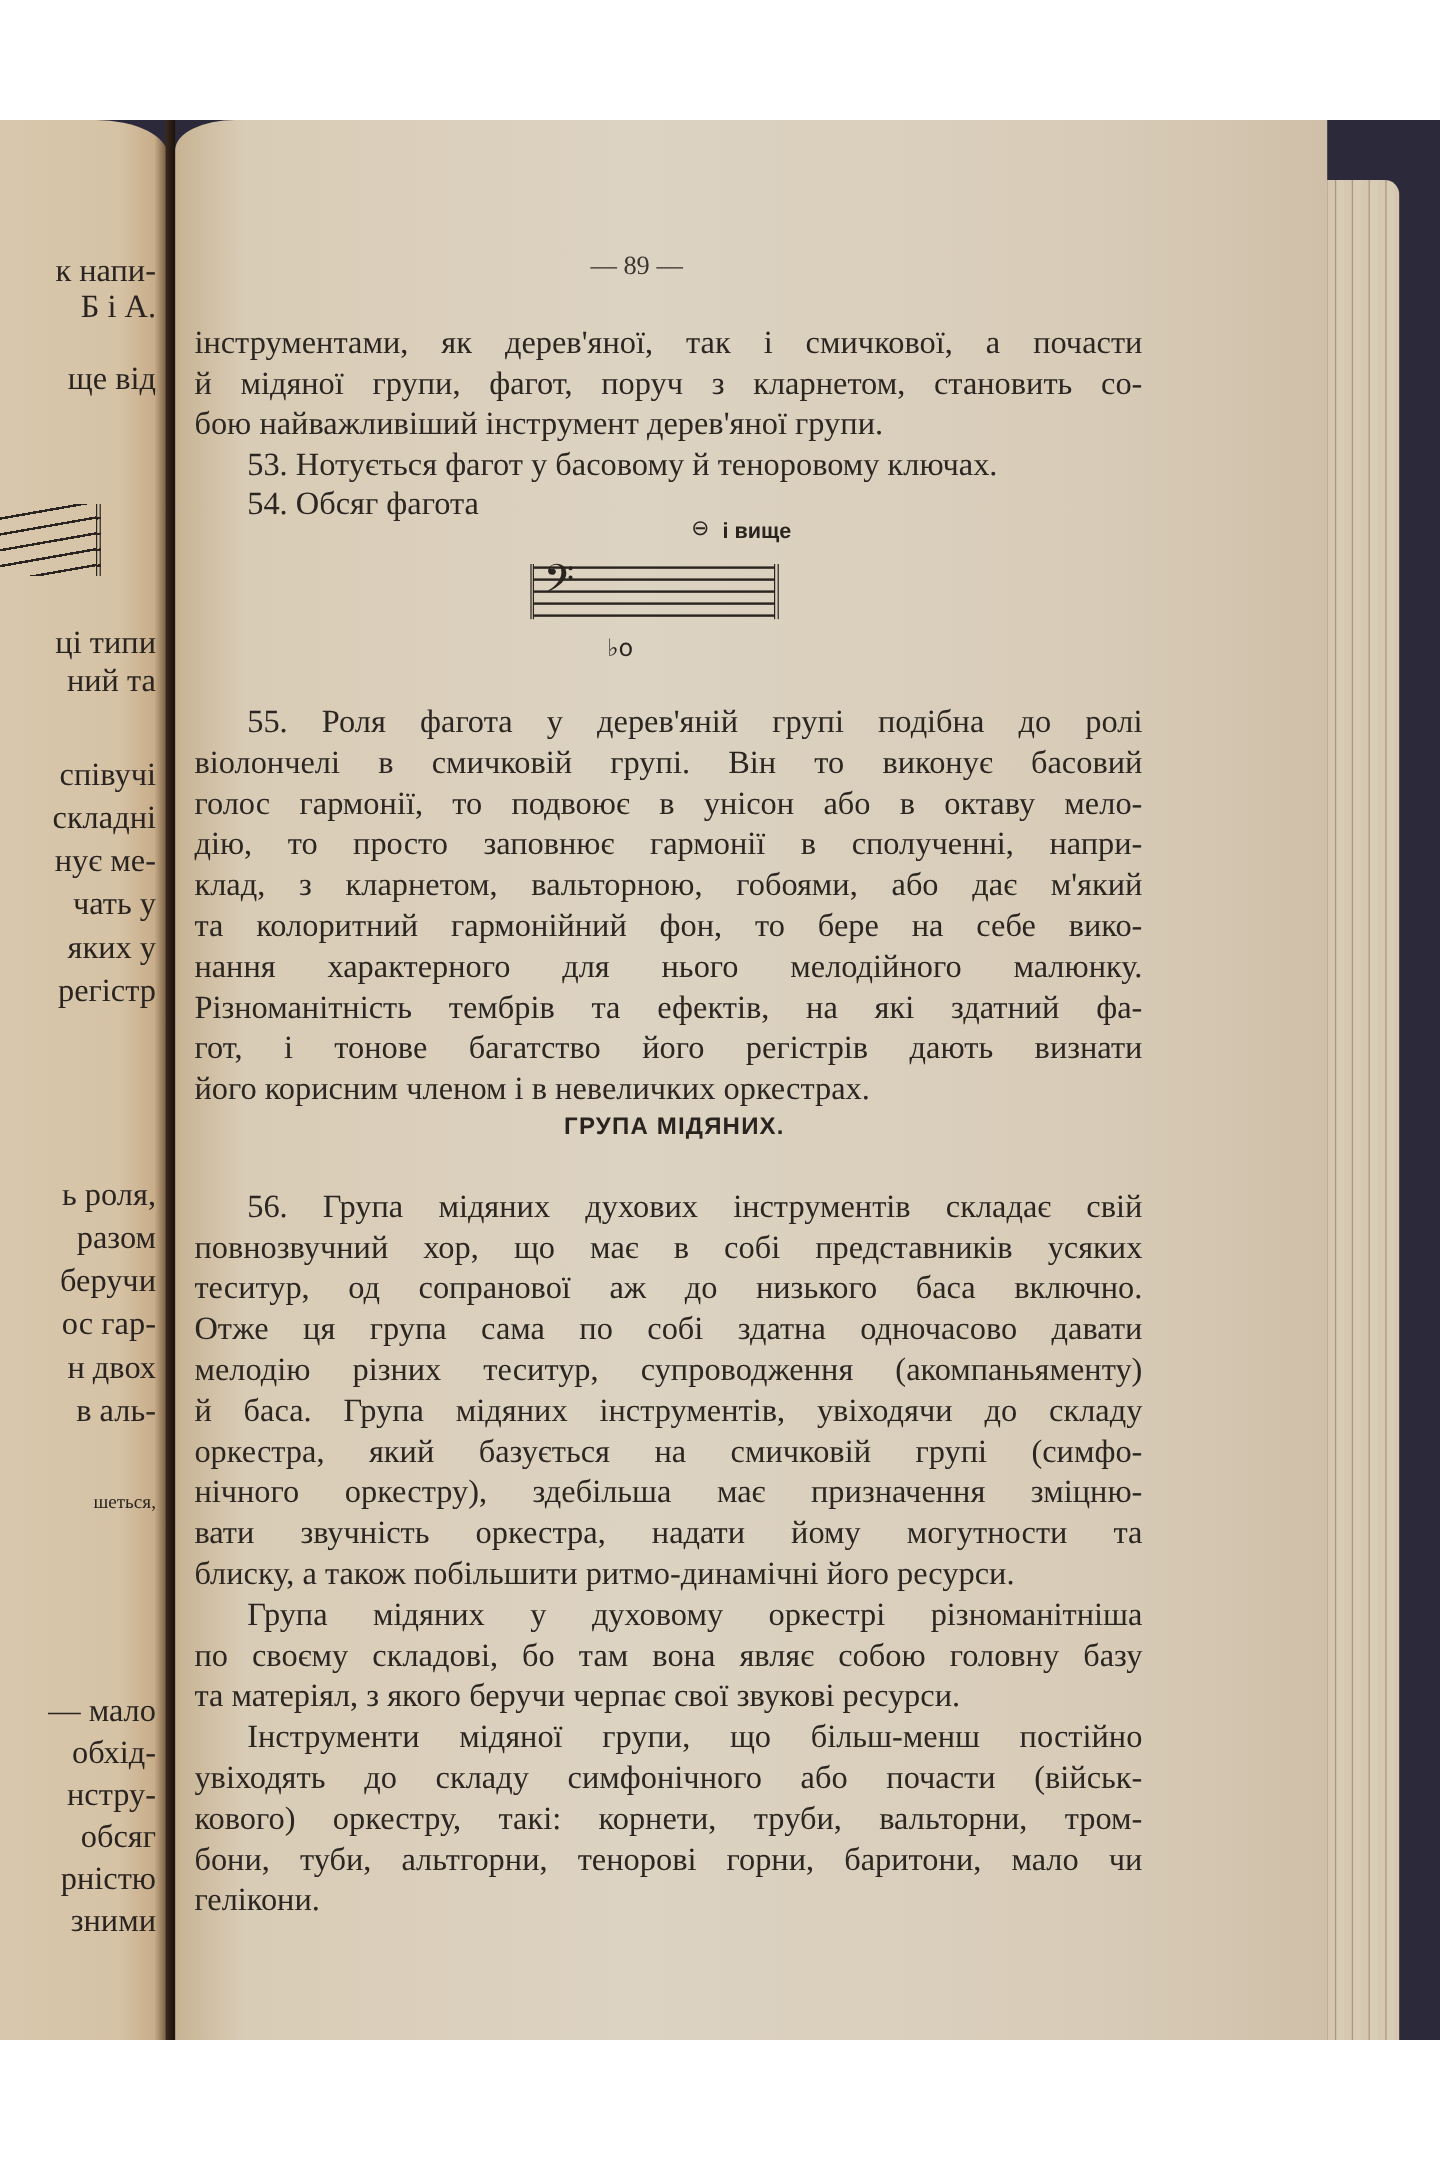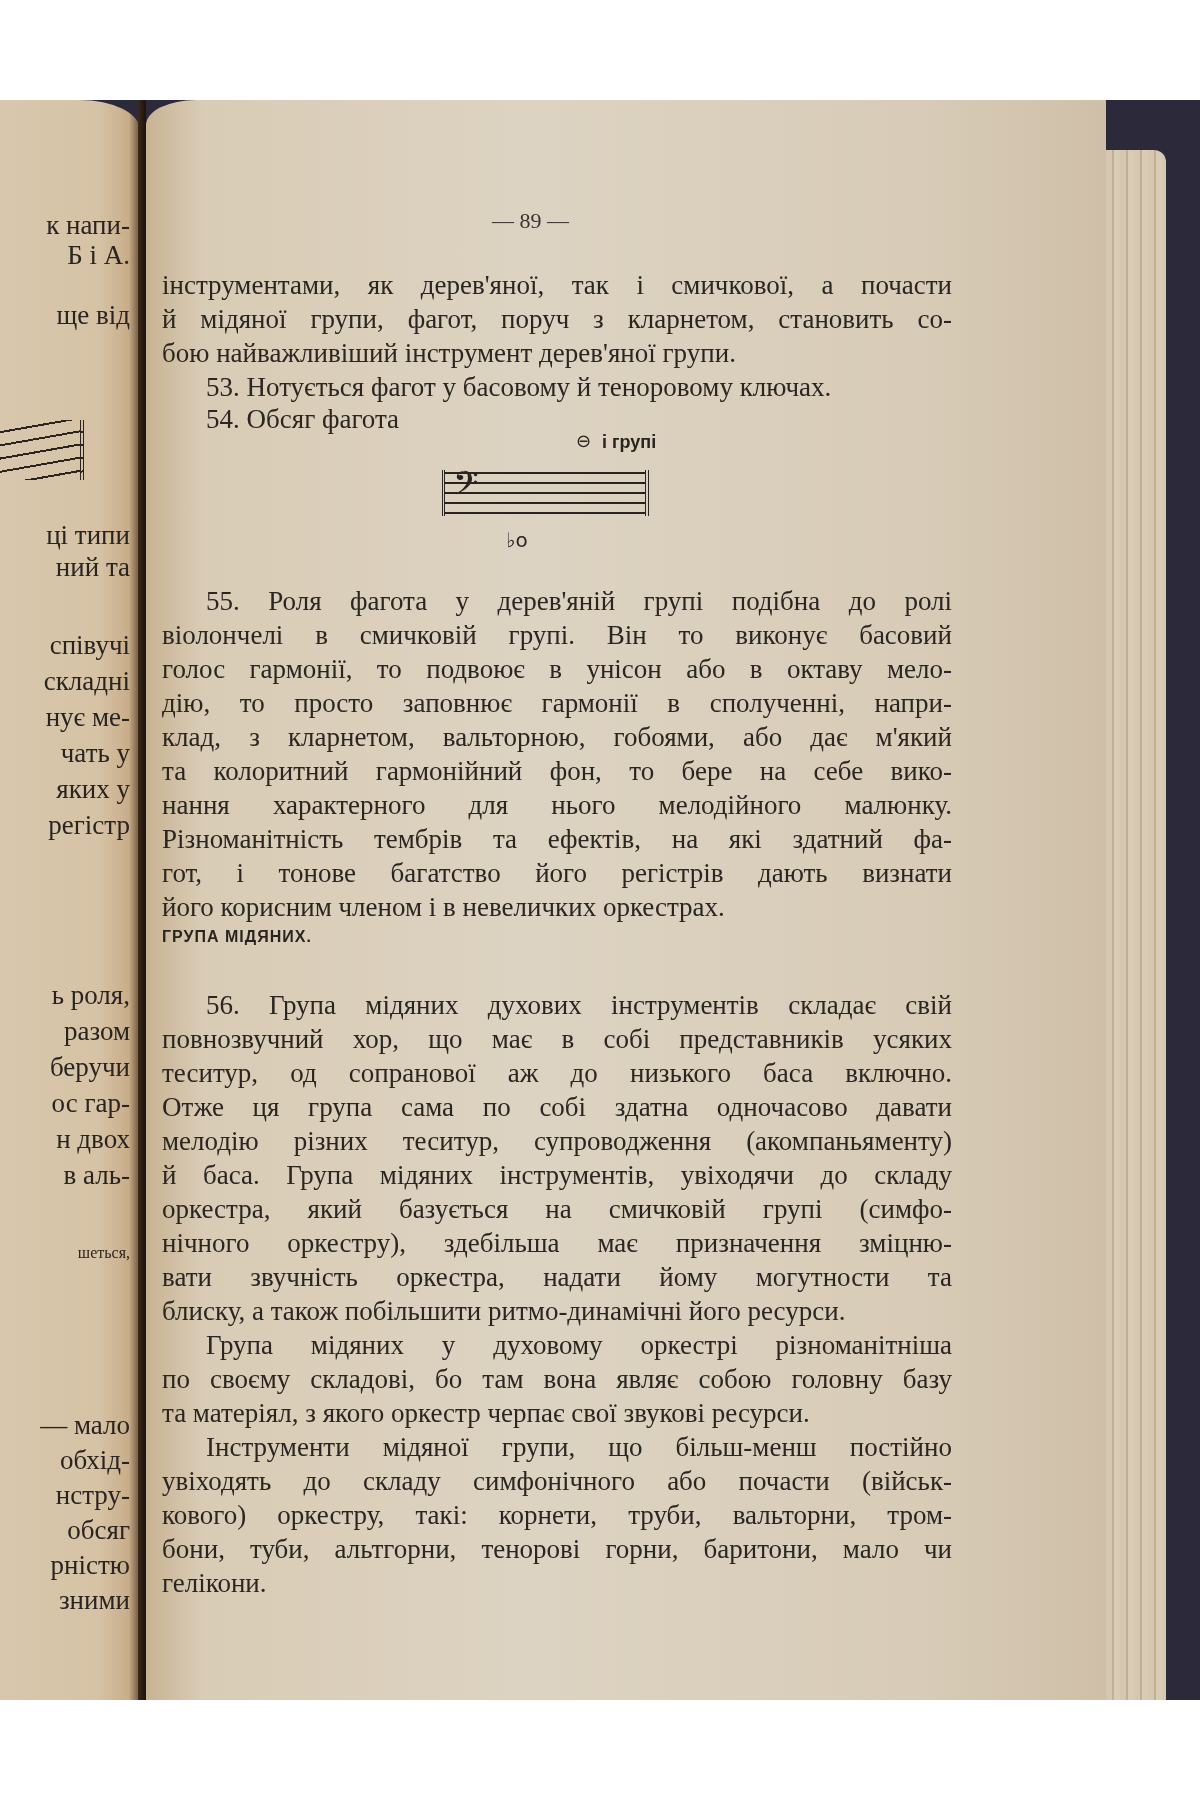--- a/index.html
+++ b/index.html
@@ -43,23 +43,23 @@
     .page-number {
       position: absolute; left: 330px; top: 108px; font-size: 22px; color: #3a3430;
     }
     .line {
       position: absolute; left: 0; width: 790px; font-size: 27px; line-height: 34px;
       white-space: nowrap; text-align: justify; text-align-last: justify;
     }
     .line.last { text-align-last: left; }
     .indent { padding-left: 44px; width: 746px; }
     .heading {
-      position: absolute; left: 0; width: 800px; text-align: left;
+      position: absolute; left: 0; width: 800px; text-align: center;
       font-family: "Liberation Sans", "DejaVu Sans", sans-serif;
-      font-weight: bold; font-size: 16px; letter-spacing: 1px; color: #2a2420;
+      font-weight: bold; font-size: 20px; letter-spacing: 1px; color: #2a2420;
     }
     .staff {
       position: absolute; left: 280px; top: 370px; width: 200px; height: 46px;
       border-left: 3px double #2a2420;
       border-right: 4px double #2a2420;
     }
     .staff-line { position: absolute; left: 0; right: 0; height: 1.5px; background: #2a2420; }
     .clef { position: absolute; left: 8px; top: -6px; font-size: 40px; line-height: 46px; color: #2a2420; font-family: "DejaVu Sans", sans-serif; }
     .note-high { position: absolute; left: 414px; top: 330px; font-size: 18px; font-family: "DejaVu Sans", sans-serif; color:#2a2420; }
     .note-high-label { position: absolute; left: 440px; top: 332px; font-size: 18px; font-weight: bold; font-family: "Liberation Sans", sans-serif; color:#2a2420; }
@@ -103,21 +103,21 @@
   <div class="page-content">
     <div class="page-number">— 89 —</div>
 
     <div class="line" style="top:168px">інструментами, як дерев'яної, так і смичкової, а почасти</div>
     <div class="line" style="top:202px">й мідяної групи, фагот, поруч з кларнетом, становить со-</div>
     <div class="line last" style="top:236px">бою найважливіший інструмент дерев'яної групи.</div>
     <div class="line last indent" style="top:270px">53. Нотується фагот у басовому й теноровому ключах.</div>
     <div class="line last indent" style="top:302px">54. Обсяг фагота</div>
 
     <div class="note-high">⊖</div>
-    <div class="note-high-label">і групі</div>
+    <div class="note-high-label">і вище</div>
     <div class="staff">
       <div class="staff-line" style="top:2px"></div>
       <div class="staff-line" style="top:12px"></div>
       <div class="staff-line" style="top:22px"></div>
       <div class="staff-line" style="top:32px"></div>
       <div class="staff-line" style="top:42px"></div>
       <div class="clef">𝄢</div>
     </div>
     <div class="note-low">♭o</div>
 
@@ -140,21 +140,21 @@
     <div class="line" style="top:990px">Отже ця група сама по собі здатна одночасово давати</div>
     <div class="line" style="top:1024px">мелодію різних теситур, супроводження (акомпаньяменту)</div>
     <div class="line" style="top:1058px">й баса. Група мідяних інструментів, увіходячи до складу</div>
     <div class="line" style="top:1092px">оркестра, який базується на смичковій групі (симфо-</div>
     <div class="line" style="top:1126px">нічного оркестру), здебільша має призначення зміцню-</div>
     <div class="line" style="top:1160px">вати звучність оркестра, надати йому могутности та</div>
     <div class="line last" style="top:1194px">блиску, а також побільшити ритмо-динамічні його ресурси.</div>
 
     <div class="line indent" style="top:1228px">Група мідяних у духовому оркестрі різноманітніша</div>
     <div class="line" style="top:1262px">по своєму складові, бо там вона являє собою головну базу</div>
-    <div class="line last" style="top:1296px">та матеріял, з якого оркестр черпає свої звукові ресурси.</div>
+    <div class="line last" style="top:1296px">та матеріял, з якого беручи черпає свої звукові ресурси.</div>
 
     <div class="line indent" style="top:1330px">Інструменти мідяної групи, що більш-менш постійно</div>
     <div class="line" style="top:1364px">увіходять до складу симфонічного або почасти (військ-</div>
     <div class="line" style="top:1398px">кового) оркестру, такі: корнети, труби, вальторни, тром-</div>
     <div class="line" style="top:1432px">бони, туби, альтгорни, тенорові горни, баритони, мало чи</div>
     <div class="line last" style="top:1466px">гелікони.</div>
   </div>
 </div>
 
 </body></html>

